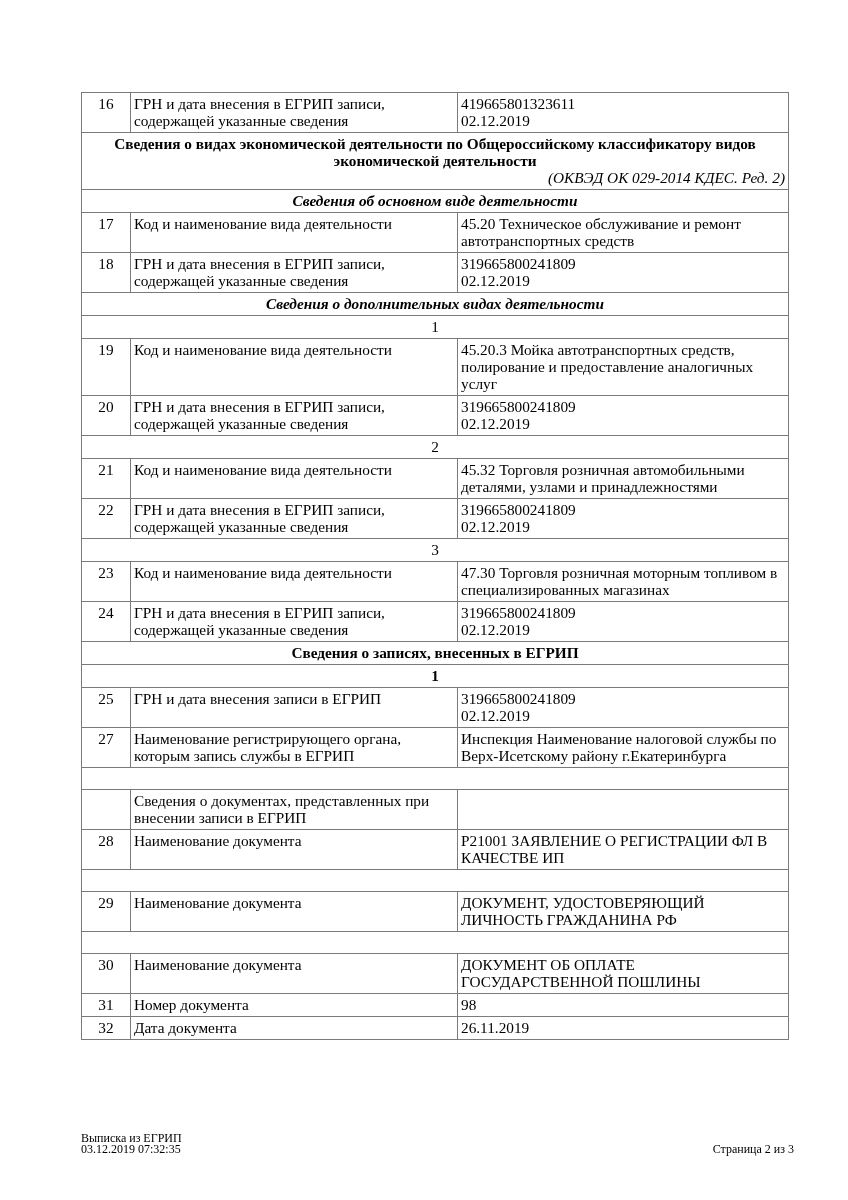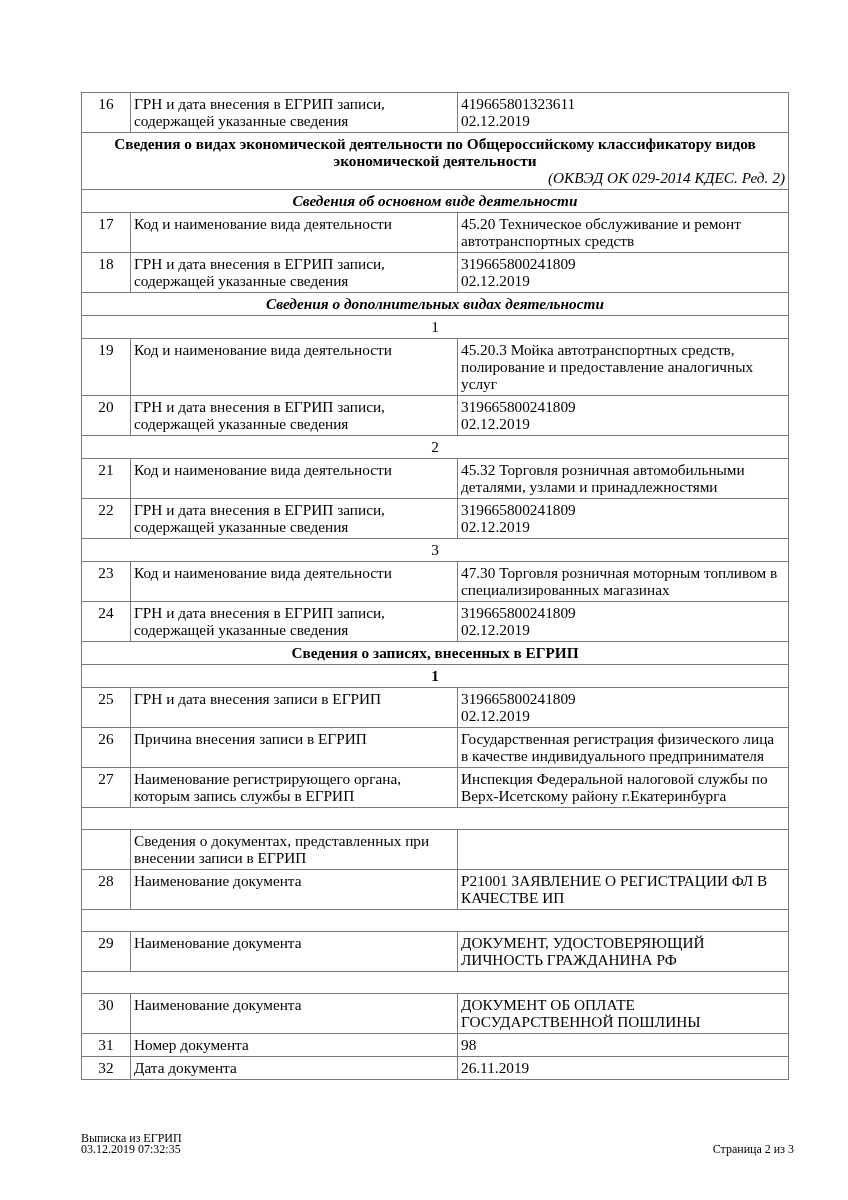--- a/index.html
+++ b/index.html
@@ -127,28 +127,23 @@
     </tr>
     <tr>
       <td class="num">25</td>
       <td>ГРН и дата внесения записи в ЕГРИП</td>
       <td class="val">
         <span>319665800241809</span>
         <span>02.12.2019</span>
       </td>
     </tr>
     <tr>
-      <td class="num">26</td>
-      <td>Причина внесения записи в ЕГРИП</td>
-      <td class="val">Государственная регистрация физического лица в качестве индивидуального предпринимателя</td>
-    </tr>
-    <tr>
       <td class="num">27</td>
       <td>Наименование регистрирующего органа, которым запись службы в ЕГРИП</td>
-      <td class="val">Инспекция Федеральной налоговой службы по Верх-Исетскому району г.Екатеринбурга</td>
+      <td class="val">Инспекция Наименование налоговой службы по Верх-Исетскому району г.Екатеринбурга</td>
     </tr>
     <tr>
       <td colspan="3" class="blank"></td>
     </tr>
     <tr>
       <td class="num"></td>
       <td>Сведения о документах, представленных при внесении записи в ЕГРИП</td>
       <td></td>
     </tr>
     <tr>

